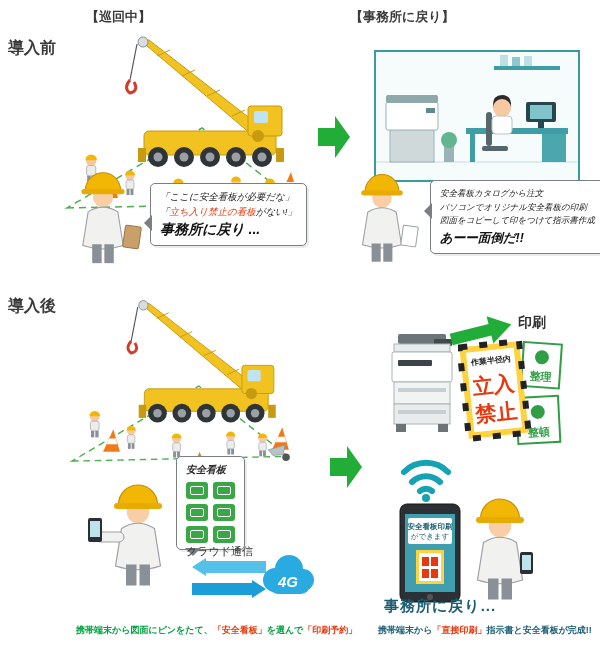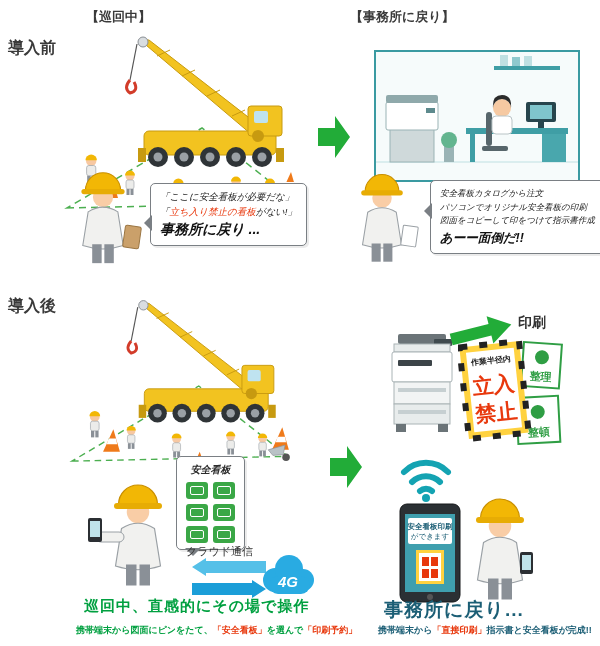--- a/index.html
+++ b/index.html
@@ -19,31 +19,31 @@
           border:8px solid transparent;border-right:8px solid #7a7f84;}
   .app-bubble::after{content:"";position:absolute;left:8px;bottom:-15px;
           border:8px solid transparent;border-top:8px solid #7a7f84;}
 
   .sp-line{font-size:9.5px;line-height:1.55;color:#222;white-space:nowrap;}
   .sp-line3{font-size:14px;font-weight:bold;color:#111;margin-top:2px;white-space:nowrap;}
   .red{color:#e8380d;}
   .note-line{font-size:8.5px;line-height:1.6;color:#222;white-space:nowrap;}
   .note-line4{font-size:12.5px;font-weight:bold;color:#111;margin-top:2px;white-space:nowrap;}
 
-  .app-title{font-size:10px;font-weight:bold;color:#2b2b2b;text-align:center;white-space:nowrap;}
+  .app-title{font-size:10px;font-weight:bold;color:#2b2b2b;white-space:nowrap;}
   .app-grid{display:grid;grid-template-columns:repeat(2,22px);gap:5px;justify-content:center;margin-top:5px;}
   .tile{position:relative;height:17px;background:#3aa746;border-radius:3px;}
   .tile::after{content:"";position:absolute;inset:4px;border:1.5px solid #fff;border-radius:2px;}
 
   .cloud-label{position:absolute;font-size:11px;color:#333;font-weight:normal;white-space:nowrap;}
   .print-label{position:absolute;font-size:14px;font-weight:bold;color:#333;white-space:nowrap;}
 
   .footer-title-left{position:absolute;font-size:15px;font-weight:bold;color:#00a040;
                      letter-spacing:1px;white-space:nowrap;}
-  .footer-title-right{position:absolute;font-size:19px;font-weight:bold;color:#1b5e75;
+  .footer-title-right{position:absolute;font-size:15px;font-weight:bold;color:#1b5e75;
                       letter-spacing:1px;white-space:nowrap;}
   .footer-sub-left{position:absolute;font-size:9px;font-weight:bold;color:#00a040;white-space:nowrap;}
   .footer-sub-right{position:absolute;font-size:9px;font-weight:bold;color:#1b5e75;white-space:nowrap;}
 
   svg{display:block;}
   svg text{font-family:"Liberation Sans","DejaVu Sans",sans-serif;}
 </style>
 </head>
 <body>
 
@@ -298,21 +298,20 @@
     </g>
     <circle cx="32" cy="95" r="3" fill="#555"></circle>
   </svg>
 
   <svg class="abs" style="left:464px;top:494px" width="76" height="110" viewBox="0 0 76 110">
     <use href="#worker-big" transform="translate(6,2) scale(1.5)"></use>
     <rect x="56" y="58" width="13" height="22" rx="2" fill="#2b2f33"></rect>
     <rect x="58" y="61" width="9" height="15" fill="#bfe3ea"></rect>
   </svg>
 
-  <div class="footer-title-left" style="left:84px;top:597px">巡回中、直感的にその場で操作</div>
   <div class="footer-sub-left" style="left:76px;top:624px">
     <span>携帯端末から図面にピンをたて、</span><span class="red">「安全看板」</span><span>を選んで</span><span class="red">「印刷予約」</span>
   </div>
 
   <div class="footer-title-right" style="left:384px;top:597px">事務所に戻り...</div>
   <div class="footer-sub-right" style="left:378px;top:624px">
     <span>携帯端末から</span><span class="red">「直接印刷」</span><span>指示書と安全看板が完成!!</span>
   </div>
 
 </div>

